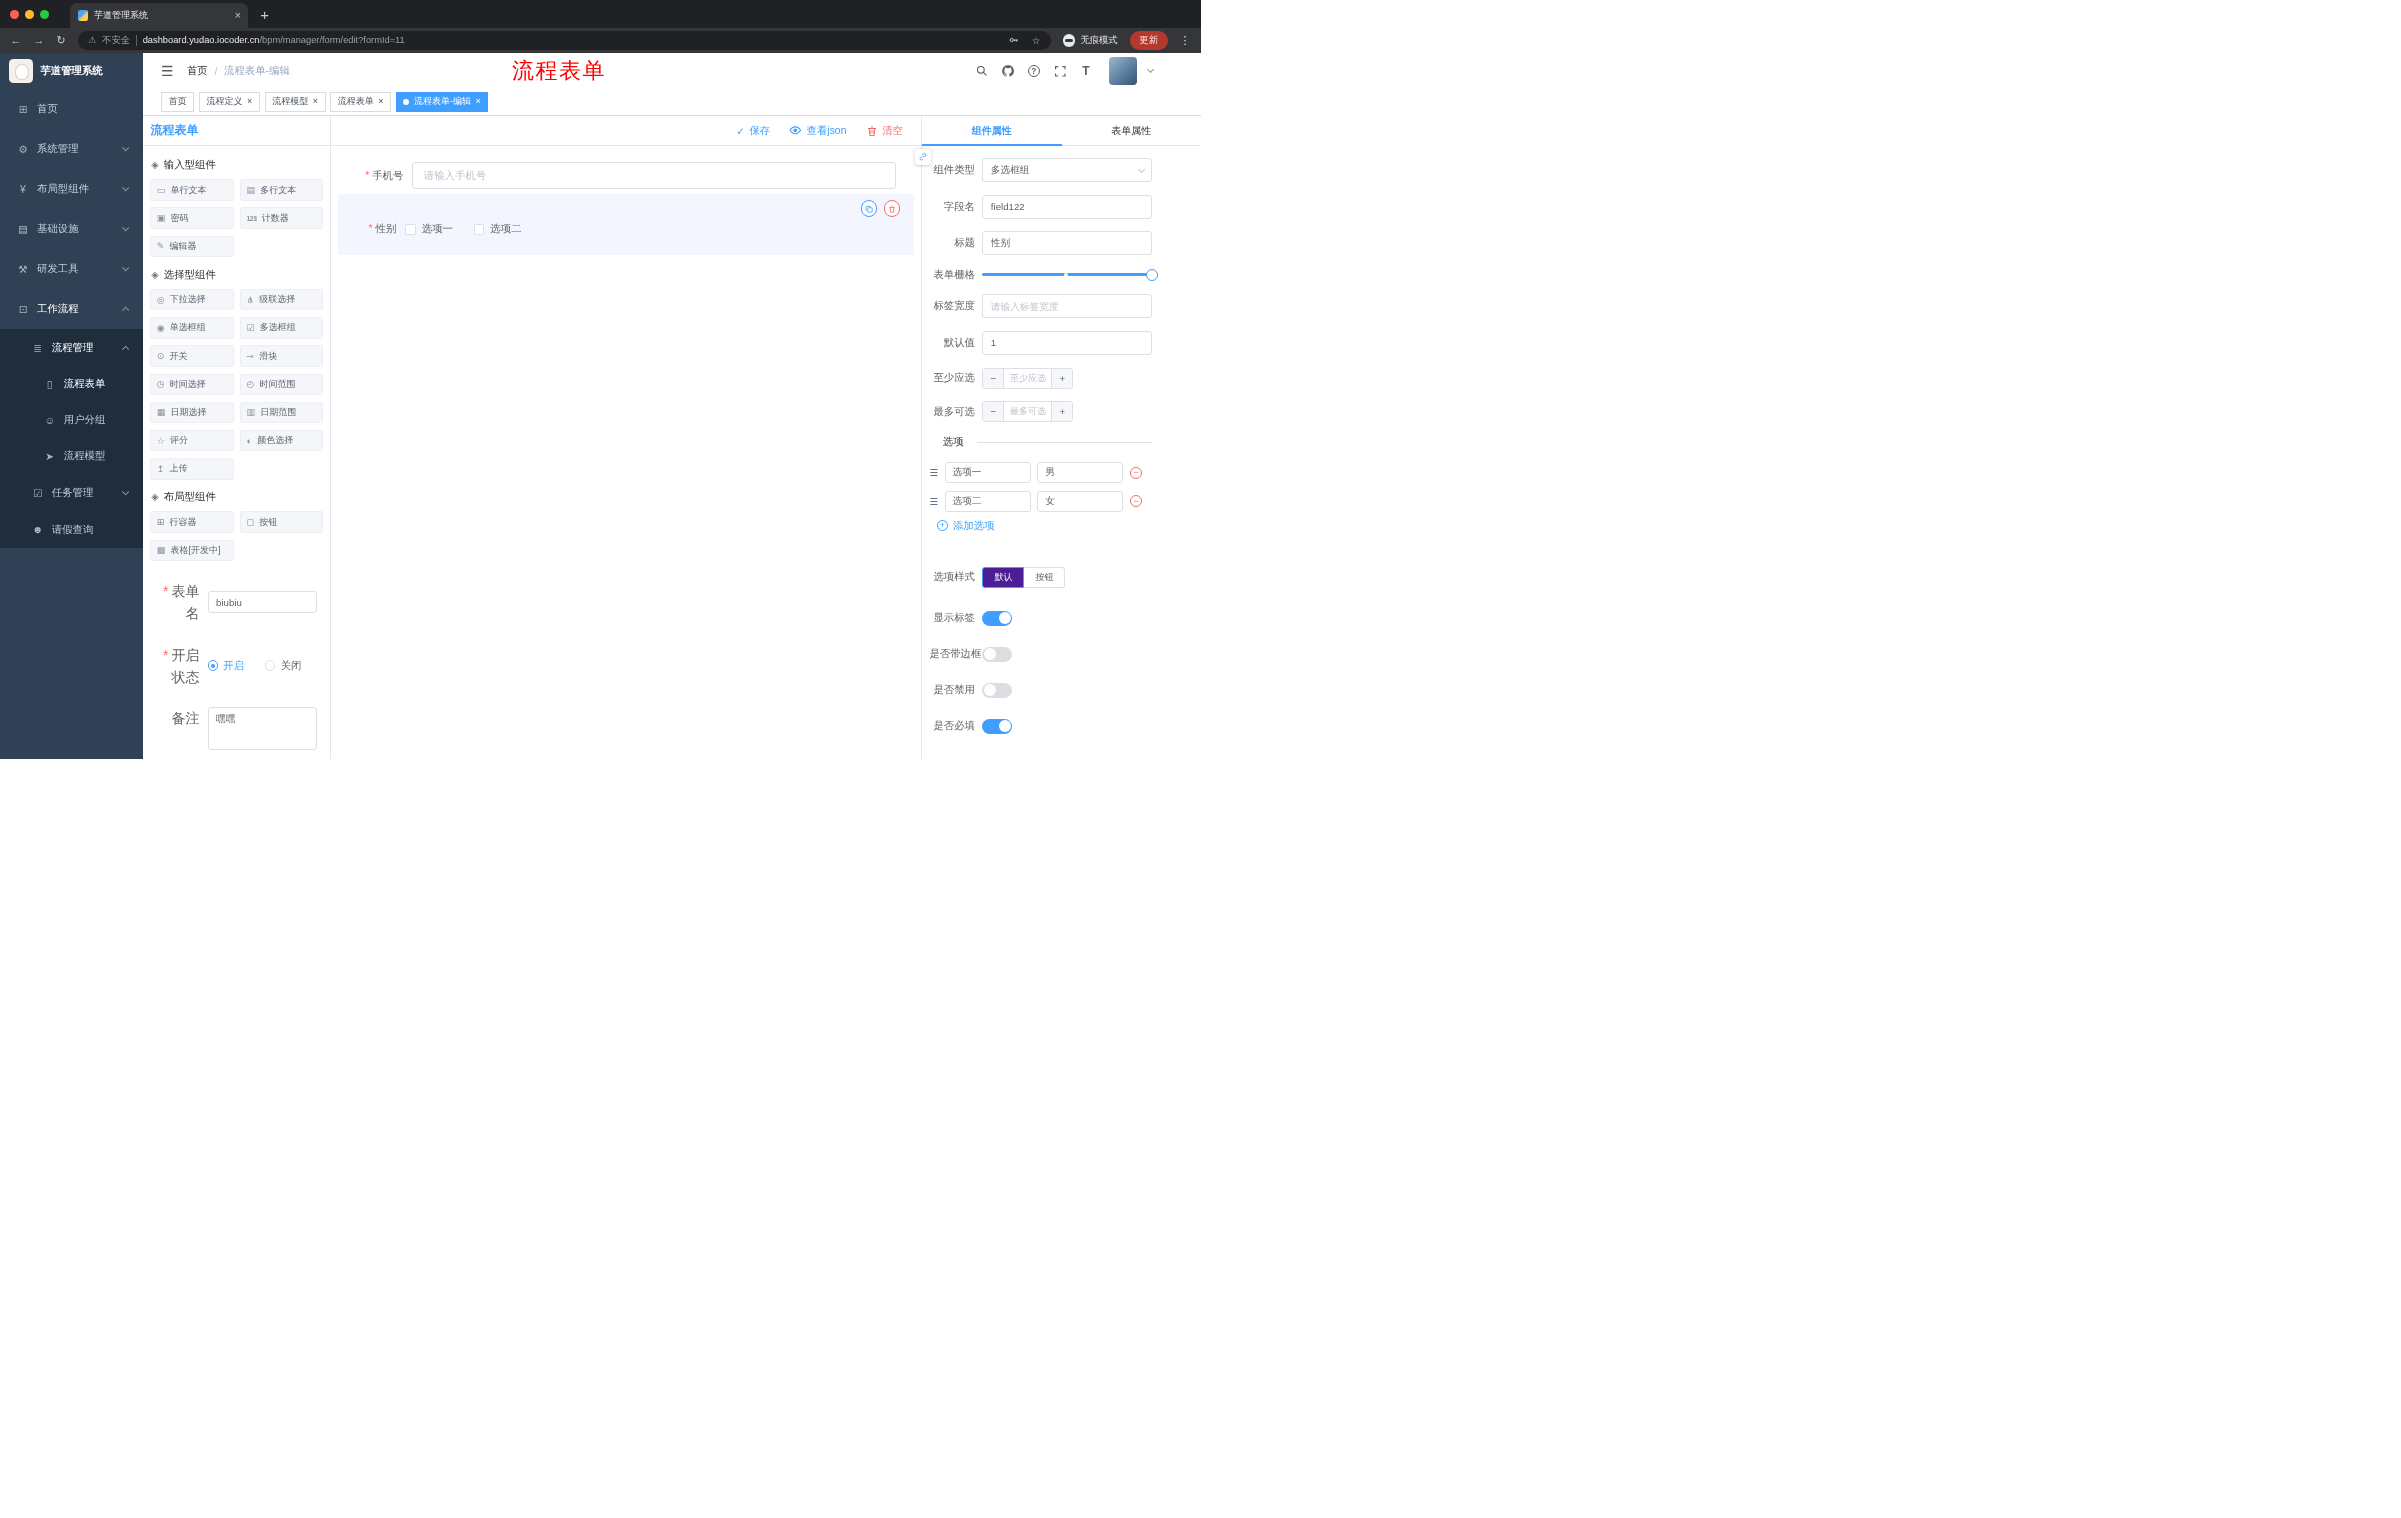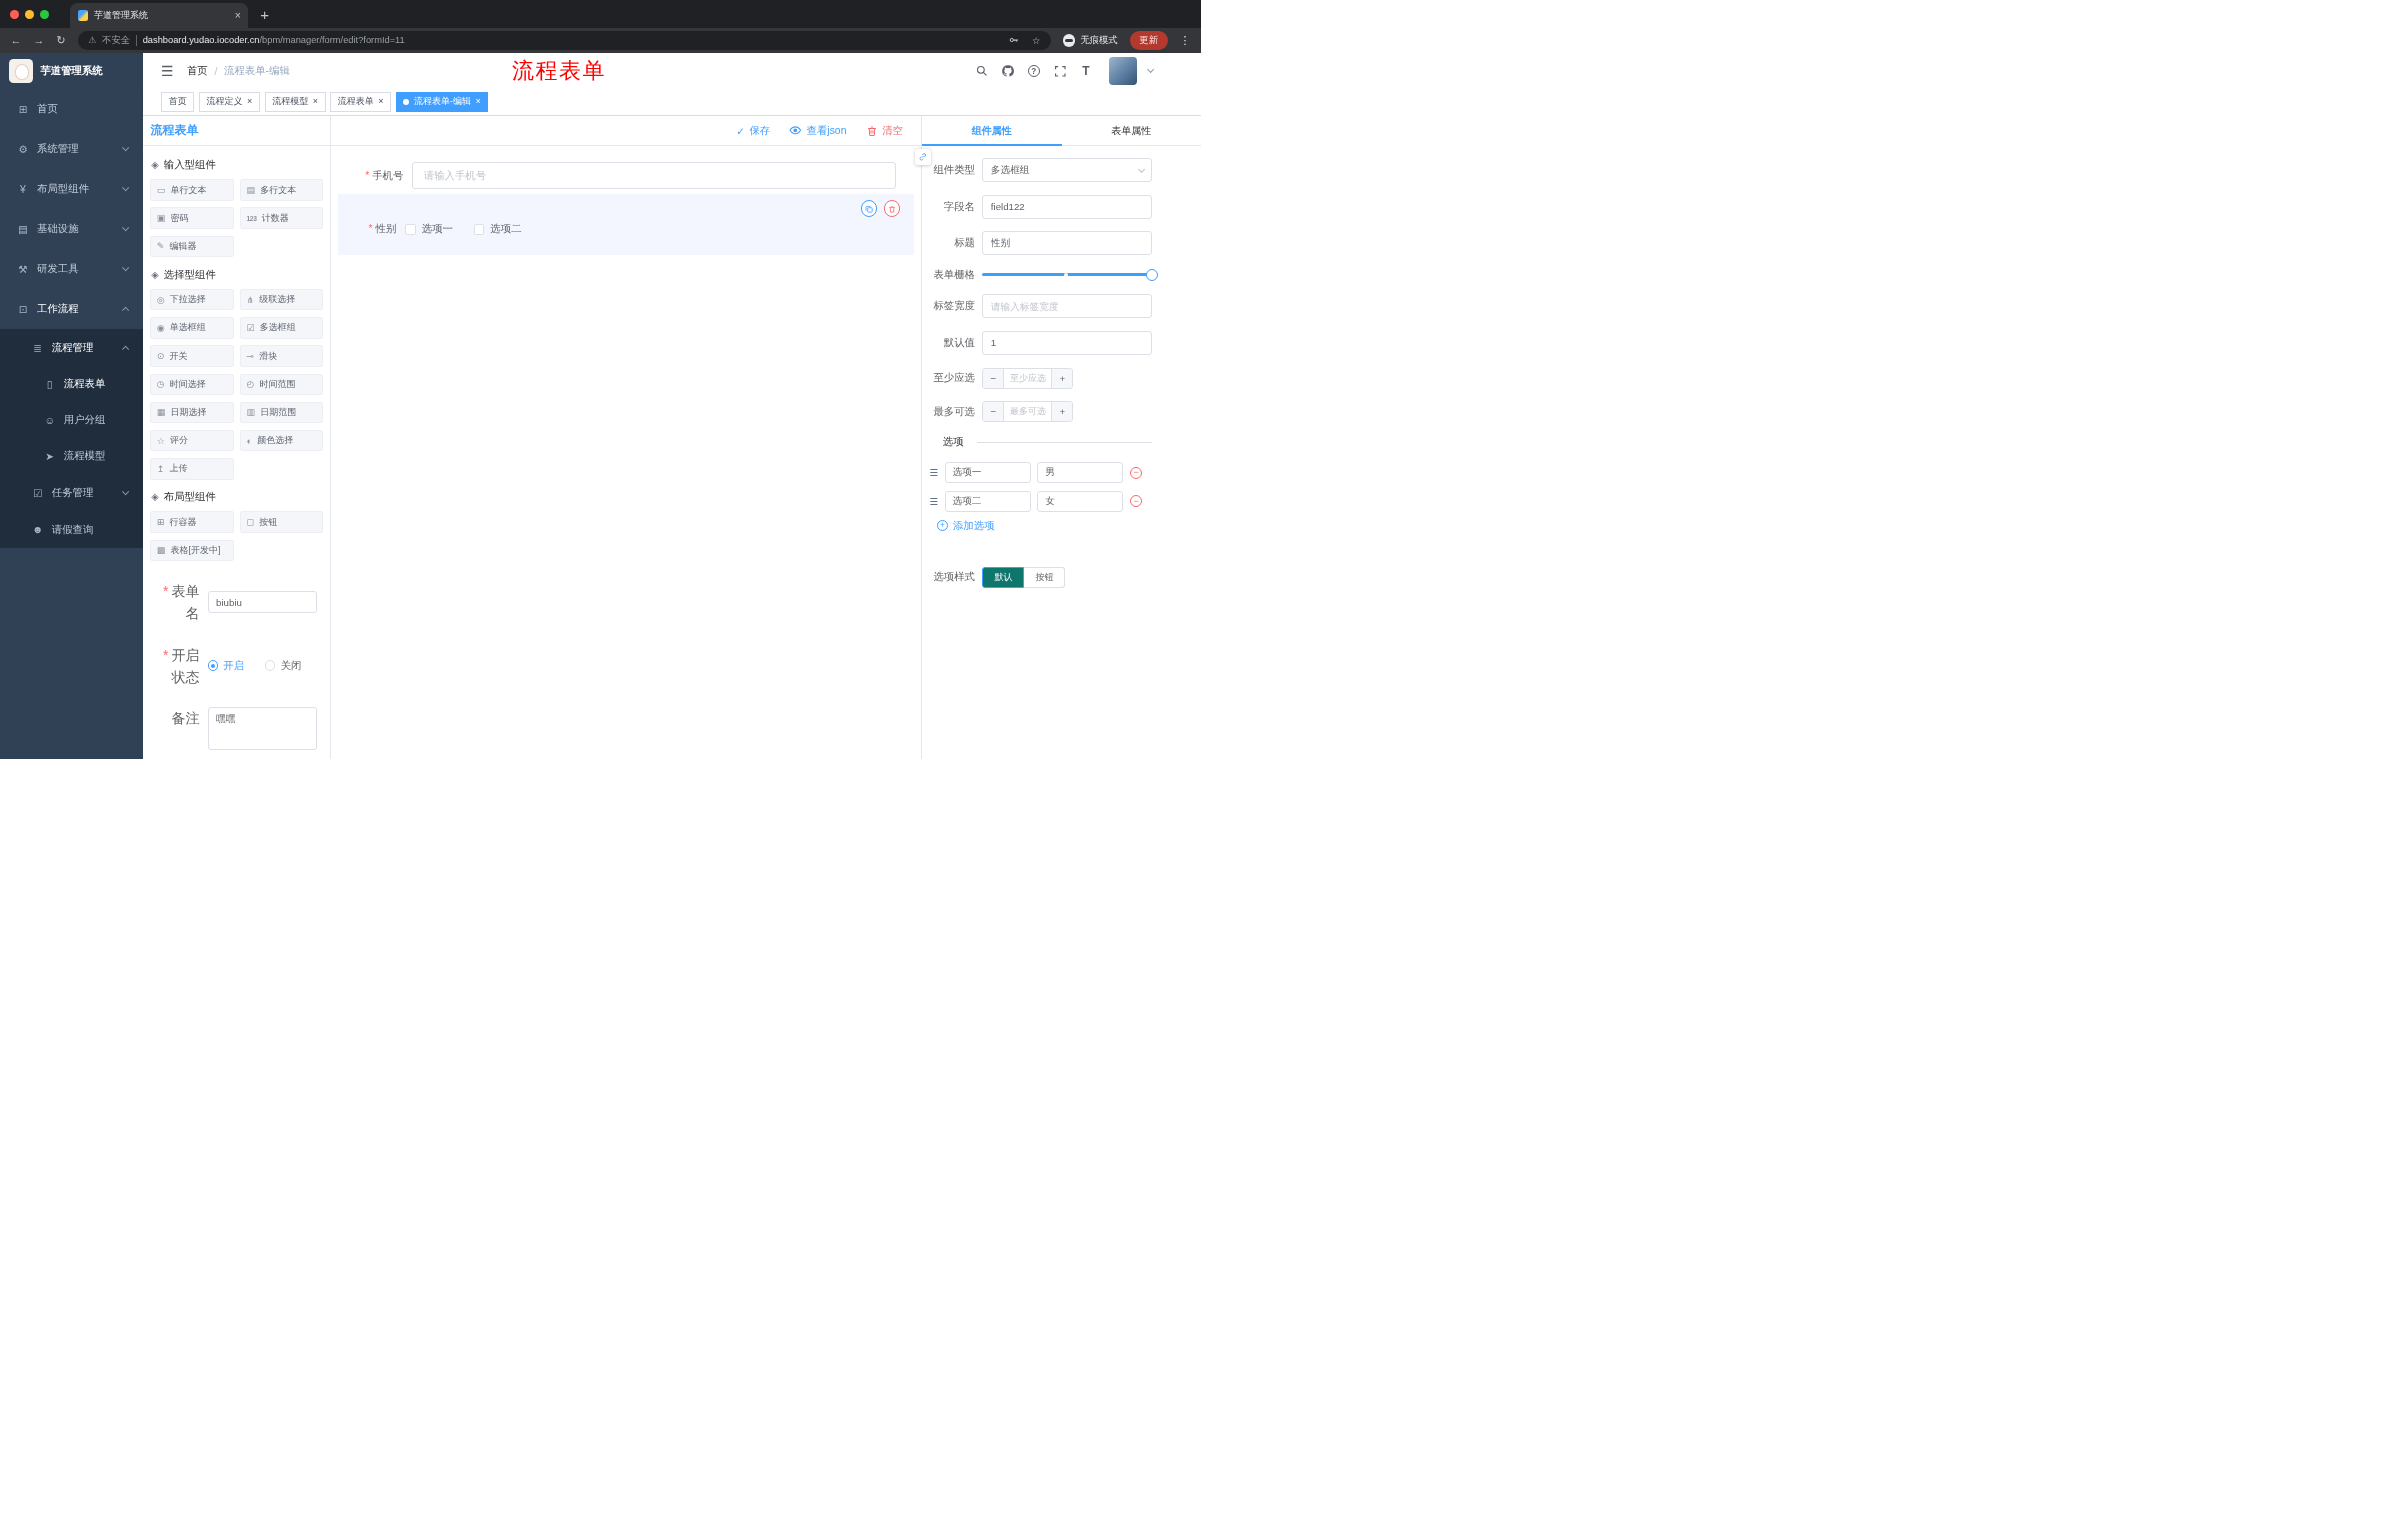--- a/index.html
+++ b/index.html
@@ -153,21 +153,21 @@
   .drag-handle{color:#5f738c;font-size:9.7px;cursor:grab}
   .opt-inp{width:86px;height:21px;border:0.7px solid #dcdfe6;border-radius:3px;padding:0 6.7px;font-size:9.7px;color:#606266;font-family:inherit;outline:none}
   .remove-btn{width:12px;height:12px;border-radius:50%;border:0.7px solid #f56c6c;color:#f56c6c;display:flex;align-items:center;justify-content:center;font-size:9px;line-height:1;cursor:pointer;background:#fff}
   .add-option{display:flex;align-items:center;gap:5.2px;color:#409eff;font-size:10.4px;margin:3px 0 0 7.4px;cursor:pointer}
   .add-circle{width:11px;height:11px;border:0.7px solid #409eff;border-radius:50%;display:flex;align-items:center;justify-content:center;font-size:8.2px;line-height:1}
   .pr-row.style-row{margin-top:34px;margin-bottom:23px}
   .btn-group{display:inline-flex}
   .bg-btn{height:21px;padding:0 11px;display:flex;align-items:center;border:0.7px solid #dcdfe6;background:#fff;color:#606266;font-size:9px;cursor:pointer}
   .bg-btn:first-child{border-radius:3px 0 0 3px}
   .bg-btn:last-child{border-radius:0 3px 3px 0;border-left:none}
-  .bg-btn.active{background:#0f766e;border-color:#409eff;color:#fff}
+  .bg-btn.active{background:#4c1d95;border-color:#409eff;color:#fff}
   .switch-row{display:flex;align-items:center;margin-bottom:21px}
   .switch{width:30px;height:15px;border-radius:7.4px;background:#dcdde0;position:relative;cursor:pointer;flex-shrink:0}
   .switch::after{content:"";position:absolute;top:1.5px;left:1.5px;width:12px;height:12px;border-radius:50%;background:#fff}
   .switch.on{background:#409eff}
   .switch.on::after{left:16.3px}
 </style>
 </head>
 <body>
 
 <div class="browser">
@@ -625,19 +625,45 @@
           </div>
           <div class="pr-row style-row">
             <span class="pr-label">选项样式</span>
             <span class="pr-control">
                 <span class="btn-group">
                   <span class="bg-btn active">默认</span>
                   <span class="bg-btn">按钮</span>
                 </span>
               </span>
           </div>
+          <div>
+              <div class="switch-row">
+                <span class="pr-label">显示标签</span>
+                <span class="pr-control">
+                  <span class="switch on"></span>
+                </span>
+              </div>
+              <div class="switch-row">
+                <span class="pr-label">是否带边框</span>
+                <span class="pr-control">
+                  <span class="switch"></span>
+                </span>
+              </div>
+              <div class="switch-row">
+                <span class="pr-label">是否禁用</span>
+                <span class="pr-control">
+                  <span class="switch"></span>
+                </span>
+              </div>
+              <div class="switch-row">
+                <span class="pr-label">是否必填</span>
+                <span class="pr-control">
+                  <span class="switch on"></span>
+                </span>
+              </div>
+            </div>
         </div>
       </div>
 
     </div>
   </div>
 </div>
 
 
 </body></html>

